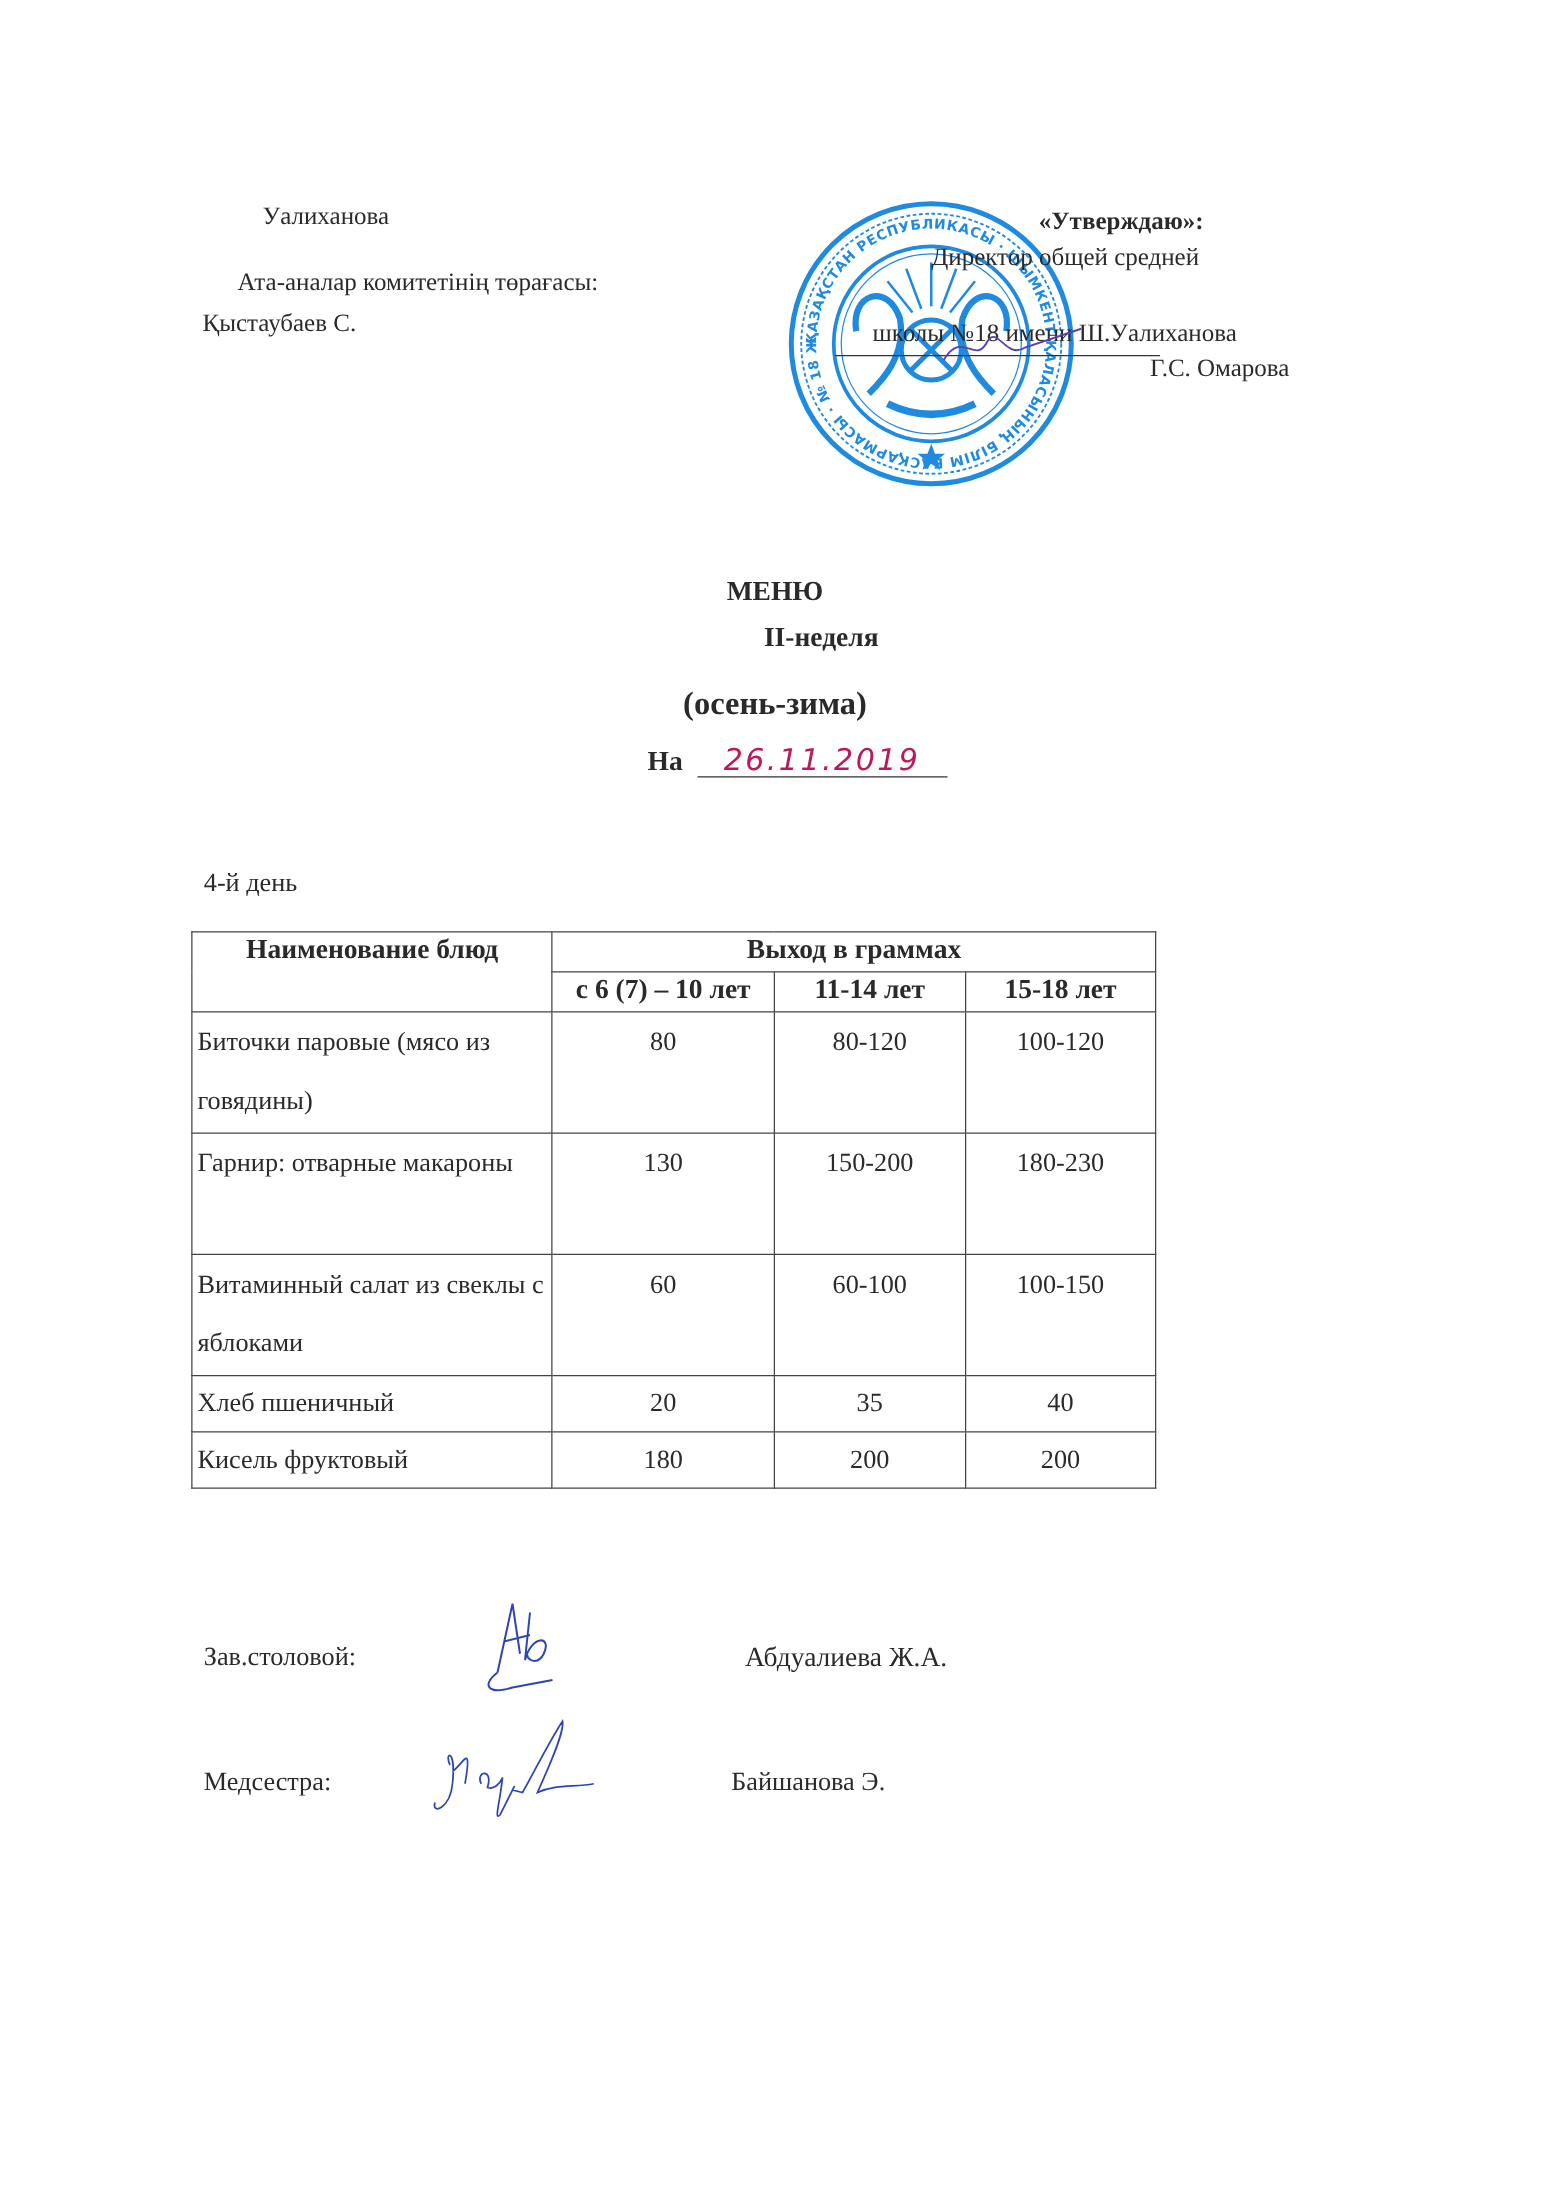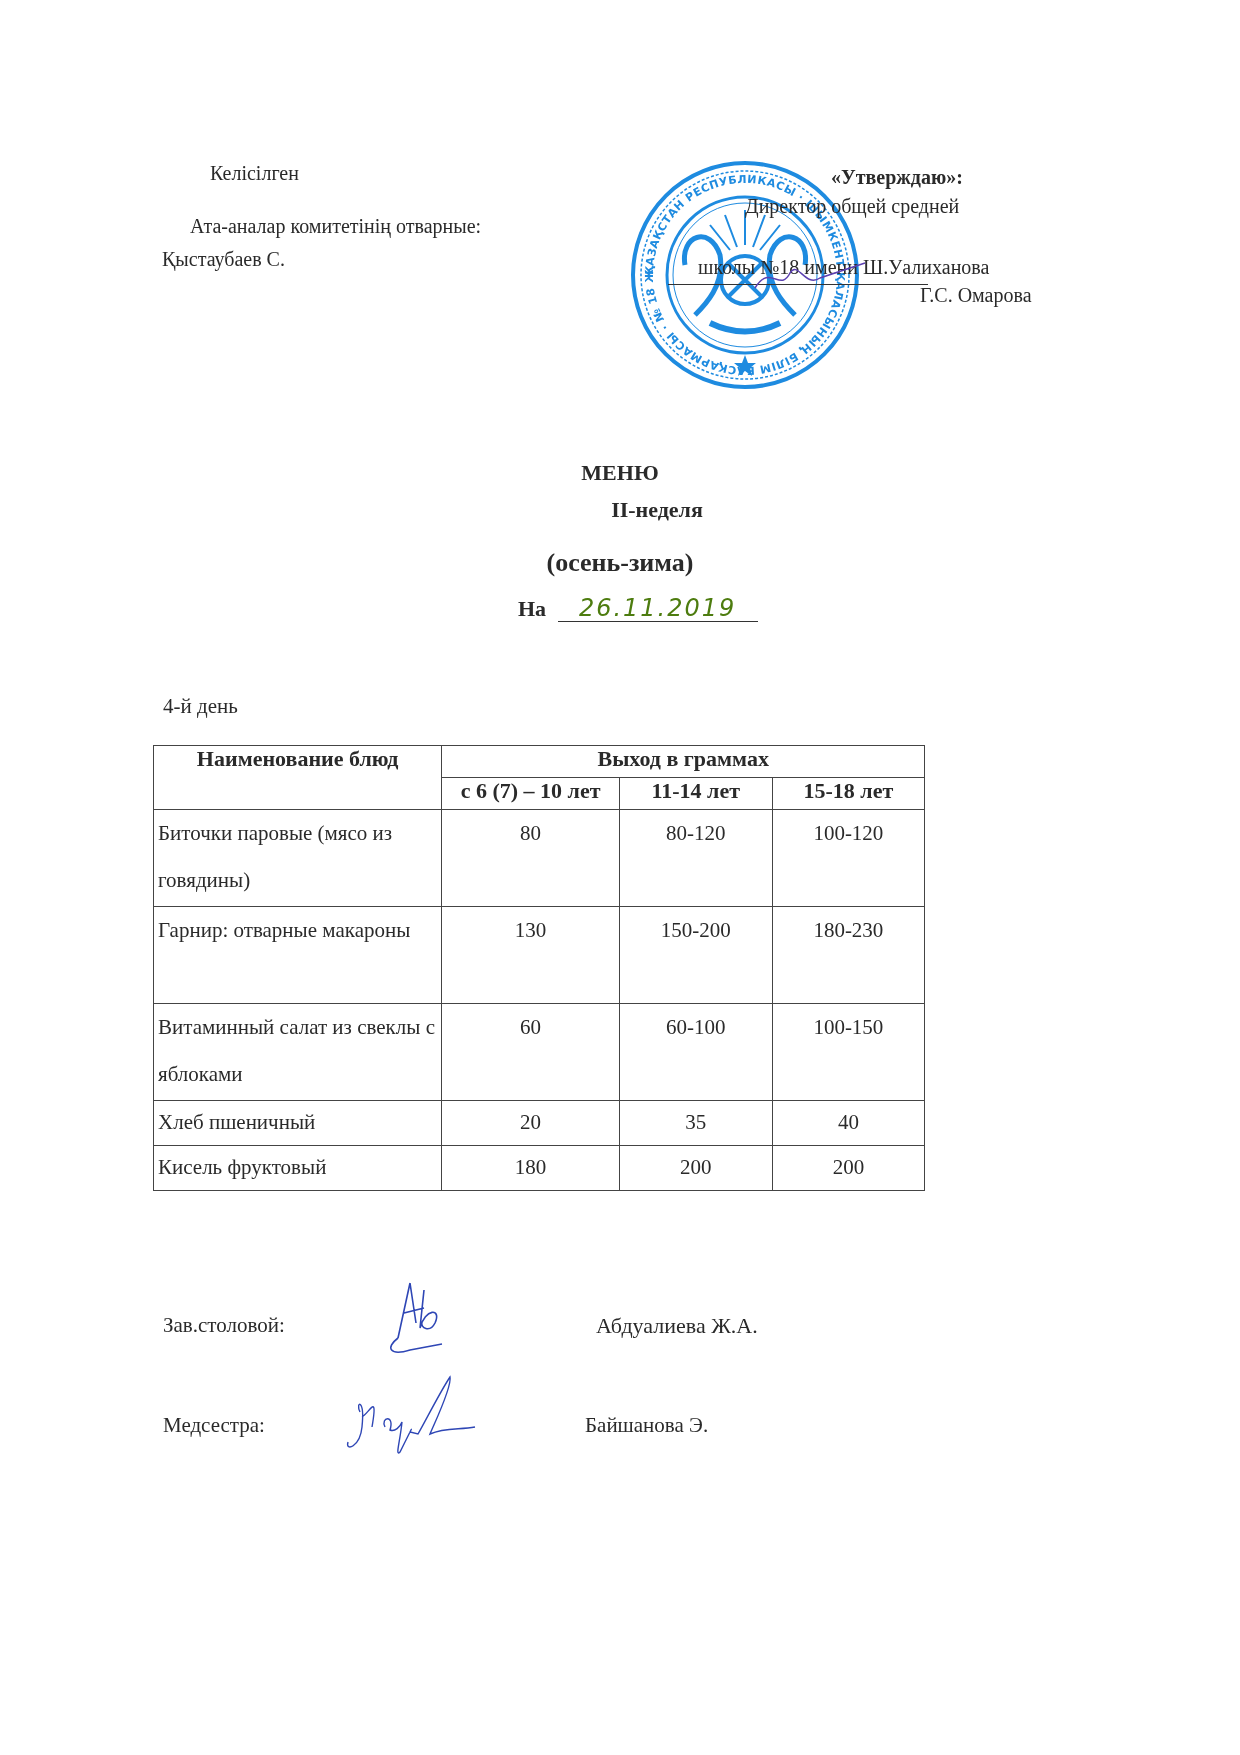--- a/index.html
+++ b/index.html
@@ -31,21 +31,21 @@
   .center { left: 0; width: 1240px; text-align: center; }
   #menu-title { top: 460px; font-size: 22px; }
   #week-title { top: 497px; font-size: 22px; margin-left: 37px; }
   #season-title { top: 548px; font-size: 26px; }
   #date-line { top: 595px; left: 518px; font-size: 22px; }
   #date-line .prefix { font-weight: bold; }
   #date-value {
     display: inline-block; width: 200px; margin-left: 6px;
     border-bottom: 1.5px solid #333; text-align: center;
     font-family: "DejaVu Sans", sans-serif; font-style: italic;
-    color: #4d7c0f; font-size: 24px; letter-spacing: 2px; line-height: 26px;
+    color: #be185d; font-size: 24px; letter-spacing: 2px; line-height: 26px;
   }
 
   #day-label { left: 163px; top: 694px; font-size: 21px; }
 
   
   #menu-table {
     left: 153px; top: 745px; width: 772px;
     border-collapse: collapse; font-size: 21px;
   }
   #menu-table td, #menu-table th {
@@ -68,22 +68,22 @@
   #canteen-name { left: 596px; top: 1313px; font-size: 22px; }
   #nurse-label { left: 163px; top: 1413px; font-size: 21px; }
   #nurse-name { left: 585px; top: 1413px; font-size: 21px; }
   #sig1 { left: 380px; top: 1278px; width: 70px; height: 80px; }
   #sig2 { left: 340px; top: 1372px; width: 140px; height: 90px; }
   #director-sig { left: 750px; top: 258px; width: 120px; height: 40px; }
 </style>
 </head>
 <body>
 
-<div id="agreed-title" class="abs t20">Келісілген</div>
-<div id="committee-line" class="abs t20">Ата-аналар комитетінің отварные:</div>
+<div id="agreed-title" class="abs t20">Уалиханова</div>
+<div id="committee-line" class="abs t20">Ата-аналар комитетінің төрағасы:</div>
 <div id="committee-name" class="abs t20">Қыстаубаев С.</div>
 
 <svg id="stamp" class="abs" viewBox="0 0 240 240">
   <g fill="none" stroke="#1e8be0">
     <circle cx="120" cy="120" r="112" stroke-width="4"></circle>
     <circle cx="120" cy="120" r="104" stroke-width="1.5" stroke-dasharray="3 2"></circle>
     <circle cx="120" cy="120" r="78" stroke-width="3"></circle>
     <circle cx="120" cy="120" r="72" stroke-width="1"></circle>
     <circle cx="120" cy="125" r="24" stroke-width="4"></circle>
     <path d="M104 109 L136 141 M136 109 L104 141" stroke-width="4"></path>

